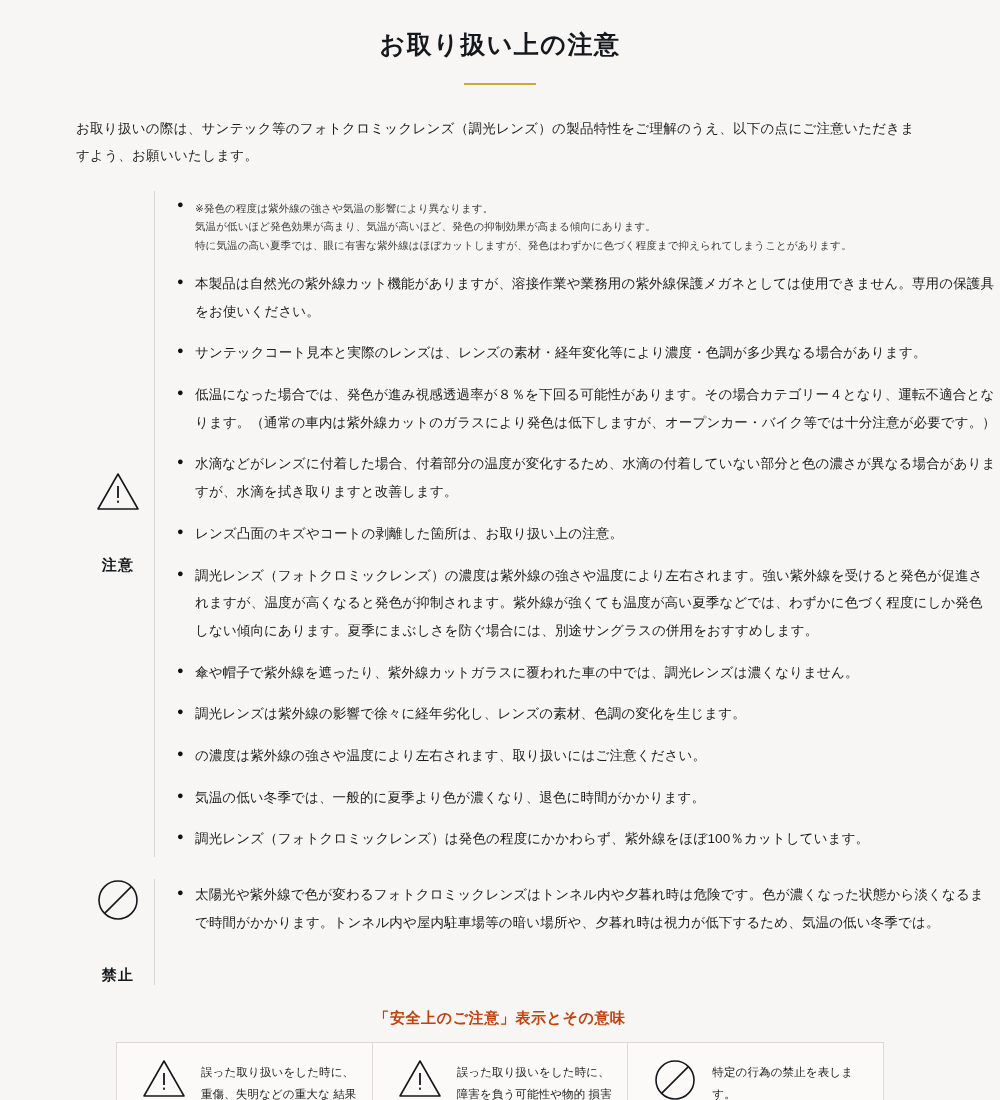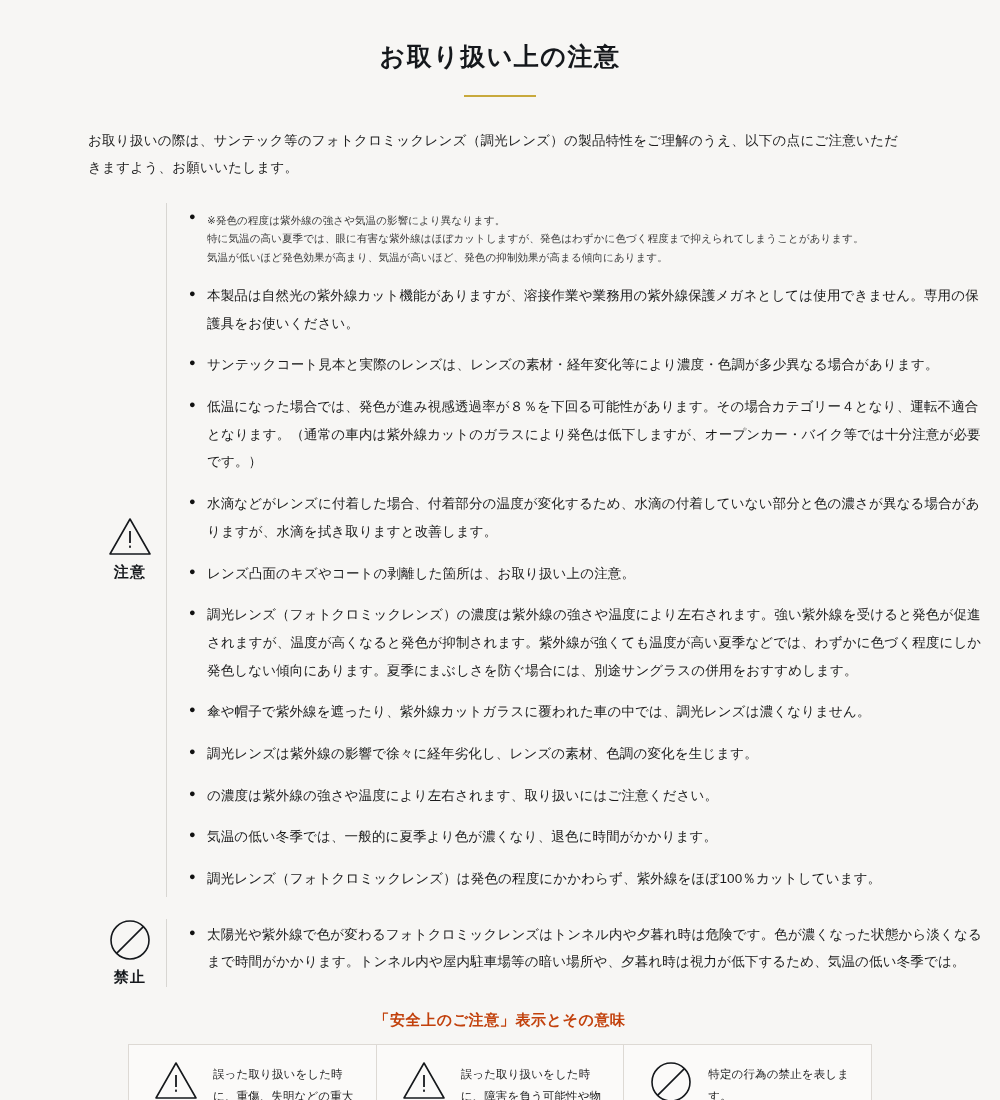--- a/index.html
+++ b/index.html
@@ -12,21 +12,21 @@
     background: #f7f6f4;
     font-family: "Liberation Sans", "DejaVu Sans", sans-serif;
     color: #1b1b1b;
     -webkit-font-smoothing: antialiased;
   }
   .page {
     position: relative;
     width: 1000px;
     height: 1100px;
     box-sizing: border-box;
-    padding: 16px;
+    padding: 4px;
     overflow: hidden;
   }
 
   
   .title {
     text-align: center;
     font-size: 25px;
     font-weight: 700;
     letter-spacing: 0.06em;
     color: #15181c;
@@ -55,20 +55,21 @@
     padding-left: 78px;
   }
   .icon-col {
     width: 72px;
     flex: 0 0 72px;
     display: flex;
     flex-direction: column;
     align-items: center;
     justify-content: center;
     padding-top: 0;
+    gap: 38px;
   }
   .icon-col.caution {
     justify-content: center;
   }
   .icon-label {
     font-size: 15px;
     font-weight: 700;
     letter-spacing: 0.08em;
     margin-top: 7px;
     color: #15181c;
@@ -190,22 +191,22 @@
       <div class="icon-label">注意</div>
     </div>
 
     <div class="items">
 
       <div class="item">
         <span class="bullet">●</span>
         <div class="item-body">
           <div class="note">
             <div>※発色の程度は紫外線の強さや気温の影響により異なります。</div>
+            <div>気温が低いほど発色効果が高まり、気温が高いほど、発色の抑制効果が高まる傾向にあります。</div>
             <div>特に気温の高い夏季では、眼に有害な紫外線はほぼカットしますが、発色はわずかに色づく程度まで抑えられてしまうことがあります。</div>
-            <div>気温が低いほど発色効果が高まり、気温が高いほど、発色の抑制効果が高まる傾向にあります。</div>
           </div>
         </div>
       </div>
 
       <div class="item">
         <span class="bullet">●</span>
         <div class="item-body">本製品は自然光の紫外線カット機能がありますが、溶接作業や業務用の紫外線保護メガネとしては使用できません。専用の保護具をお使いください。</div>
       </div>
 
       <div class="item">

